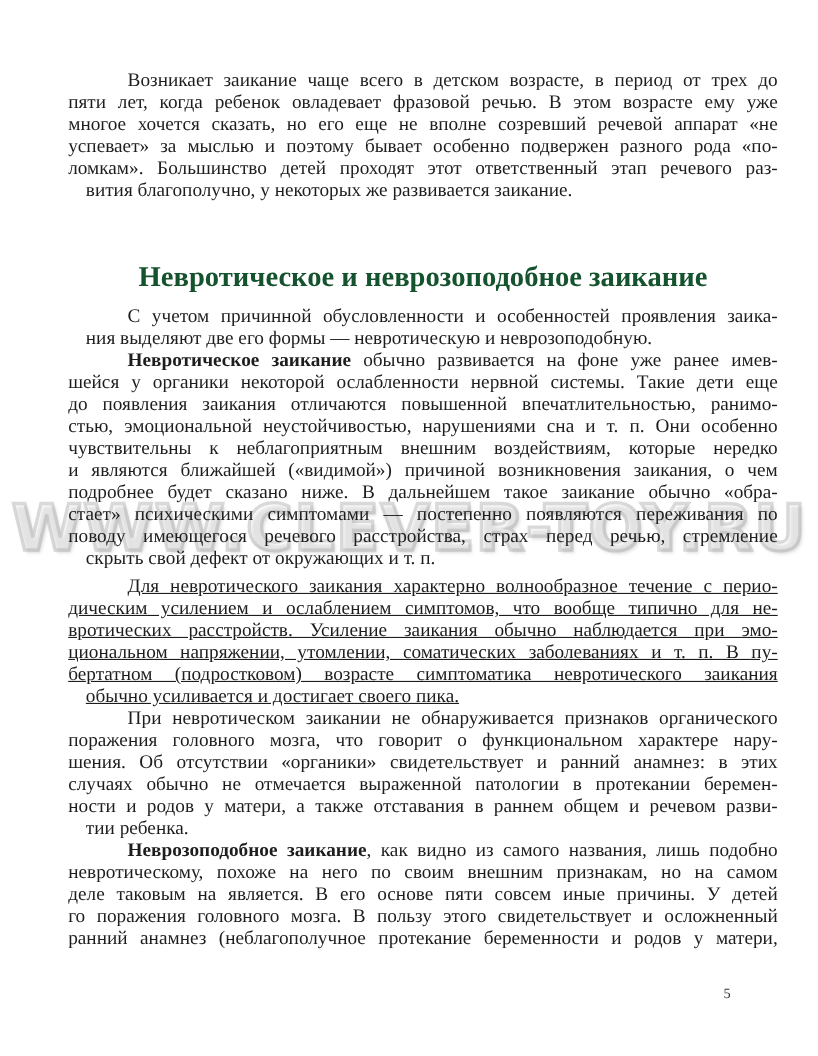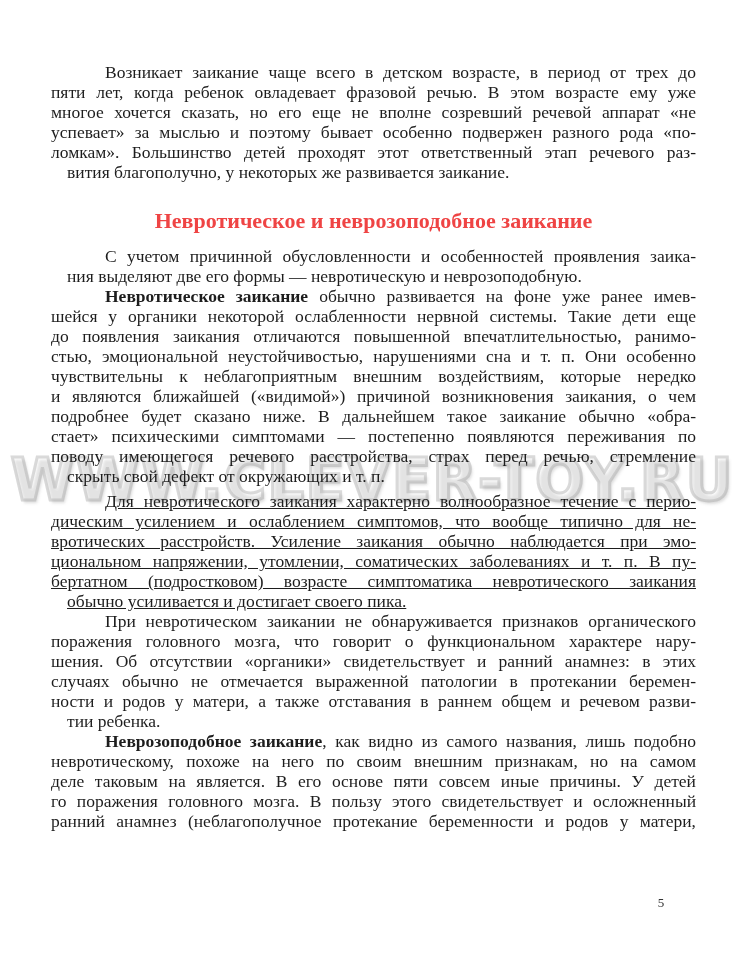--- a/index.html
+++ b/index.html
@@ -20,41 +20,41 @@
     letter-spacing:1px;
     white-space:nowrap;
     color:rgba(255,255,255,0.20);
     -webkit-text-stroke:3px rgba(168,168,168,0.42);
     text-shadow:2px 3px 3px rgba(140,140,140,0.30);
     z-index:0;
     user-select:none;
   }
   .content {
     position:absolute;
-    left:51px; top:62px; width:645px;
+    left:62px; top:62px; width:645px;
     z-index:1;
     color:#1d1d1d;
     font-size:17.5px;
   }
   .para { margin:0; }
   
   .content > .para:nth-child(5) { margin-top:5px;text-decoration:underline; }
   .line {
     height:20px; line-height:20px;
     text-align:justify;
     text-align-last:justify;
   }
   .line.first { text-indent:54px; }
   .line.end { text-align-last:left;margin-left:16px; }
   .heading {
-    margin:26px 0 12px 0;
+    margin:57px 0 12px 0;
     height:26px; line-height:26px;
-    font-size:22px; font-weight:bold;
+    font-size:26px; font-weight:bold;
     text-align:center;
-    color:#ef4444;
+    color:#14532d;
   }
   .page-number {
     position:absolute;
     left:650px; top:895px; width:22px;
     text-align:center;
     font-size:13px;
     color:#333333;
     z-index:1;
   }
 </style>

